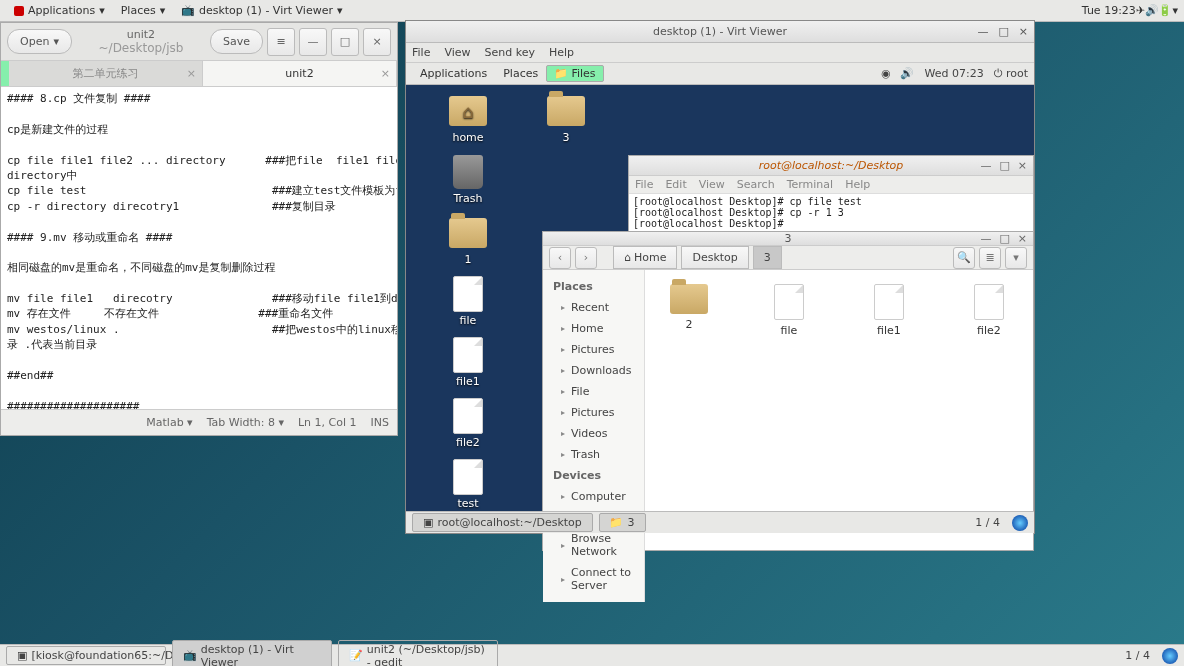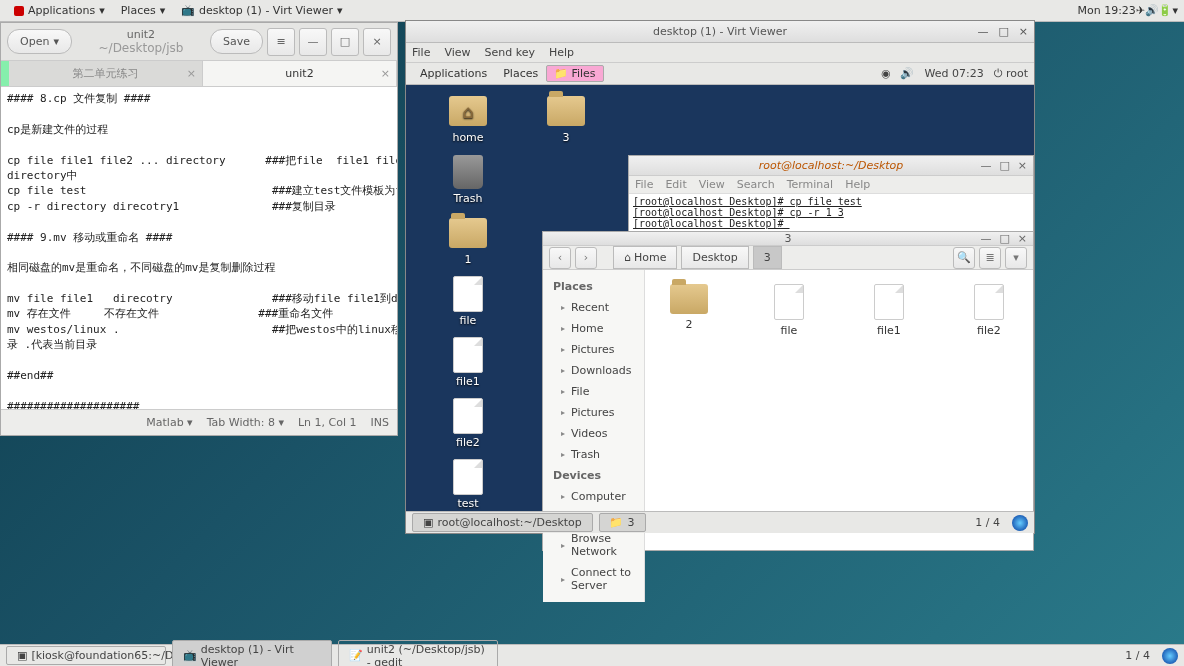--- a/index.html
+++ b/index.html
@@ -31,21 +31,21 @@
 
 .vv { position: absolute; left: 405px; top: 20px; width: 630px; height: 514px; background: #dcdcdc; border: 1px solid #888; display: flex; flex-direction: column; }
 .vv-title { height: 22px; background: linear-gradient(#f0f0f0,#dedede); display: flex; align-items: center; justify-content: center; border-bottom: 1px solid #bbb; position: relative; color: #555; }
 .vv-title .winbtns { position: absolute; right: 6px; display: flex; gap: 10px; color: #555; }
 .vv-menu { height: 20px; background: #e8e8e6; display: flex; align-items: center; padding: 0 6px; gap: 14px; color: #444; border-bottom: 1px solid #ccc; }
 
 
 .vm { flex: 1; background: #1a365d; position: relative; }
 .vm-panel { height: 22px; background: #e8e8e6; display: flex; align-items: center; padding: 0 6px; border-bottom: 1px solid #bbb; }
 .vm-panel .menu-item { padding: 2px 8px; color: #333; }
-.vm-panel .active-item { background: #f9a8d4; border: 1px solid #aaa; border-radius: 2px; padding: 1px 7px; }
+.vm-panel .active-item { background: #86efac; border: 1px solid #aaa; border-radius: 2px; padding: 1px 7px; }
 .vm-panel .spacer { flex: 1; }
 .vm-panel .right { display: flex; gap: 10px; align-items: center; color: #444; }
 
 
 .vm-icons { position: absolute; left: 32px; top: 30px; display: flex; flex-direction: column; gap: 10px; }
 .vm-icons2 { position: absolute; left: 130px; top: 30px; display: flex; flex-direction: column; gap: 10px; }
 .d-icon { width: 60px; display: flex; flex-direction: column; align-items: center; gap: 2px; color: #fff; text-shadow: 0 1px 2px #000; }
 .d-icon .ico { width: 42px; height: 36px; display: flex; align-items: center; justify-content: center; }
 .folder-ico { width: 38px; height: 30px; background: linear-gradient(#e5c98f,#c9a865); border-radius: 3px; position: relative; }
 .folder-ico::before { content:""; position:absolute; top:-5px; left:2px; width:14px; height:6px; background:#c9a865; border-radius:2px 2px 0 0; }
@@ -53,21 +53,21 @@
 .home-ico::after{content:"⌂"; color:#8a6a3a; font-size:18px;}
 .trash-ico { width: 30px; height: 34px; background: linear-gradient(#999,#666); border-radius: 3px 3px 5px 5px; }
 .file-ico { width: 30px; height: 36px; background: #fff; border: 1px solid #ccc; border-radius: 2px; position: relative; }
 .file-ico::after{content:""; position:absolute; top:0; right:0; border-width:0 0 8px 8px; border-style:solid; border-color:transparent transparent #ddd transparent;}
 
 
 .vm-term { position: absolute; left: 222px; top: 92px; width: 406px; height: 90px; background: #fff; border: 1px solid #aaa; display: flex; flex-direction: column; }
 .vm-term-title { height: 20px; background: linear-gradient(#f0f0f0,#dedede); display:flex; align-items:center; justify-content:center; color:#bb5500; font-style:italic; border-bottom:1px solid #ccc; position:relative; }
 .vm-term-title .wb { position:absolute; right:6px; display:flex; gap:8px; color:#666; font-style:normal; }
 .vm-term-menu { height: 18px; background:#ededeb; display:flex; gap:12px; padding:0 6px; align-items:center; color:#888; border-bottom:1px solid #ddd; }
-.vm-term-body { flex:1; background:#fff; font-family:monospace; font-size:10px; padding:2px 4px; white-space:pre; color:#222;text-decoration:underline; }
+.vm-term-body { flex:1; background:#fff; font-family:monospace; font-size:10px; padding:2px 4px; white-space:pre; color:#222; }
 
 
 .vm-files { position:absolute; left:136px; top:168px; width:492px; height:320px; background:#fff; border:1px solid #aaa; display:flex; flex-direction:column; }
 .vm-files-title { height:20px; background:linear-gradient(#f0f0f0,#dedede); display:flex; align-items:center; justify-content:center; color:#555; border-bottom:1px solid #ccc; position:relative; }
 .vm-files-title .wb { position:absolute; right:6px; display:flex; gap:8px; color:#666; }
 .vm-files-tool { height:30px; background:#ededeb; border-bottom:1px solid #ccc; display:flex; align-items:center; padding:0 6px; gap:4px; }
 .nav-btn { width:22px; height:22px; border:1px solid #bbb; border-radius:3px; background:linear-gradient(#f8f8f8,#e8e8e8); display:flex; align-items:center; justify-content:center; color:#777; }
 .path-seg { padding:4px 10px; border:1px solid #bbb; background:linear-gradient(#f8f8f8,#e8e8e8); color:#444; display:flex; align-items:center; gap:3px; }
 .path-seg.active { background:#c8c8c8; }
 .vm-files-body { flex:1; display:flex; }
@@ -91,21 +91,21 @@
 .round-btn{width:16px;height:16px;border-radius:50%;background:radial-gradient(#6cf,#039);}
 </style>
 </head>
 <body>
 
 <div class="host-panel">
   <div class="menu-item"><span class="gnome-foot"></span><span>Applications</span> ▾</div>
   <div class="menu-item"><span>Places</span> ▾</div>
   <div class="menu-item">📺 <span>desktop (1) - Virt Viewer</span> ▾</div>
   <div class="spacer"></div>
-  <div class="right-item">Mon 19:23</div>
+  <div class="right-item">Tue 19:23</div>
   <div class="right-item">✈</div>
   <div class="right-item">🔊</div>
   <div class="right-item">🔋</div>
   <div class="right-item">▾</div>
 </div>
 
 <div class="gedit">
   <div class="gedit-toolbar">
     <div class="gedit-btn"><span>Open</span> ▾</div>
     <div class="gedit-titlecol">

